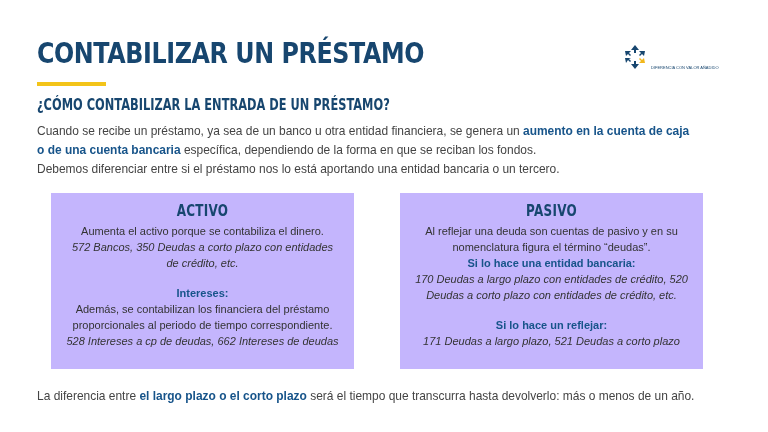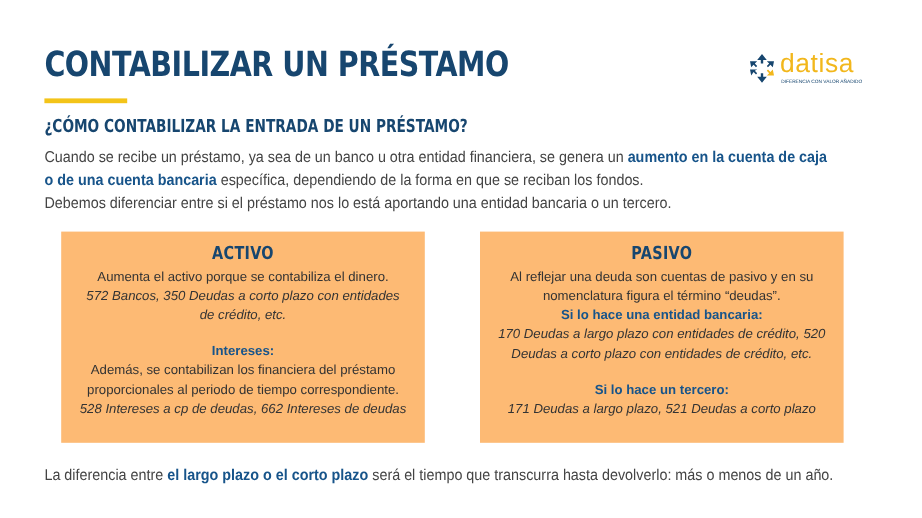--- a/index.html
+++ b/index.html
@@ -28,21 +28,21 @@
     position: absolute; left: 37px; top: 96px; margin: 0;
     font-family: "DejaVu Sans", sans-serif; font-weight: bold; font-size: 15px;
     color: #17466f; transform: scaleX(0.76); transform-origin: left top; white-space: nowrap;
   }
   .para {
     position: absolute; left: 37px; font-size: 13px; color: #444; line-height: 19px;
     transform: scaleX(0.92); transform-origin: left top; white-space: nowrap;
   }
   .hl { color: #17548a; font-weight: bold; }
   .box {
-    position: absolute; top: 193px; width: 303px; height: 176px; background: #fdba74;
+    position: absolute; top: 193px; width: 303px; height: 176px; background: #c4b5fd;
     text-align: center; font-size: 11px; color: #333; line-height: 16px;
   }
   .box h3 {
     margin: 10px 0 4px 0; font-family: "DejaVu Sans", sans-serif; font-weight: bold;
     font-size: 15px; color: #17466f; transform: scaleX(0.8); letter-spacing: 0.3px;
   }
   .box p { margin: 0; }
   .box .it { font-style: italic; }
   .box .bl { color: #17548a; font-weight: bold; }
   .gap { height: 14px; }
@@ -57,21 +57,20 @@
   <svg width="26" height="26" viewBox="0 0 26 26" style="position:absolute;left:0;top:0;">
     <g fill="#17466f">
       <polygon points="13,1 9,6 12,6 12,9 14,9 14,6 17,6"></polygon>
       <polygon points="23,7 17,7 19,9 17,11 18,12 20,10 22,12"></polygon>
       <polygon points="3,7 9,7 7,9 9,11 8,12 6,10 4,12"></polygon>
       <polygon points="4,19 6,16 8,18 9,17 7,15 9,14 3,14"></polygon>
       <polygon points="13,25 9,20 12,20 12,17 14,17 14,20 17,20"></polygon>
     </g>
     <polygon points="23,19 17,19 19,17 17,15 18,14 20,16 22,14" fill="#f2b71c"></polygon>
   </svg>
-  <span class="logo-word">datisa</span>
   <span class="logo-tag">DIFERENCIA CON VALOR AÑADIDO</span>
 </div>
 
 <h2 class="subtitle">¿CÓMO CONTABILIZAR LA ENTRADA DE UN PRÉSTAMO?</h2>
 
 <div class="para" style="top:121px;">
   <span>Cuando se recibe un préstamo, ya sea de un banco u otra entidad financiera, se genera un </span><span class="hl">aumento en la cuenta de caja</span><br>
   <span class="hl">o de una cuenta bancaria</span><span> específica, dependiendo de la forma en que se reciban los fondos.</span>
 </div>
 <div class="para" style="top:159px;">Debemos diferenciar entre si el préstamo nos lo está aportando una entidad bancaria o un tercero.</div>
@@ -89,19 +88,19 @@
 </div>
 
 <div class="box" style="left:400px;">
   <h3>PASIVO</h3>
   <p>Al reflejar una deuda son cuentas de pasivo y en su</p>
   <p>nomenclatura figura el término “deudas”.</p>
   <p class="bl">Si lo hace una entidad bancaria:</p>
   <p class="it">170 Deudas a largo plazo con entidades de crédito, 520</p>
   <p class="it">Deudas a corto plazo con entidades de crédito, etc.</p>
   <div class="gap"></div>
-  <p class="bl">Si lo hace un tercero:</p>
+  <p class="bl">Si lo hace un reflejar:</p>
   <p class="it">171 Deudas a largo plazo, 521 Deudas a corto plazo</p>
 </div>
 
 <div class="para" style="top:386px;">
   <span>La diferencia entre </span><span class="hl">el largo plazo o el corto plazo</span><span> será el tiempo que transcurra hasta devolverlo: más o menos de un año.</span>
 </div>
 
 </body></html>

